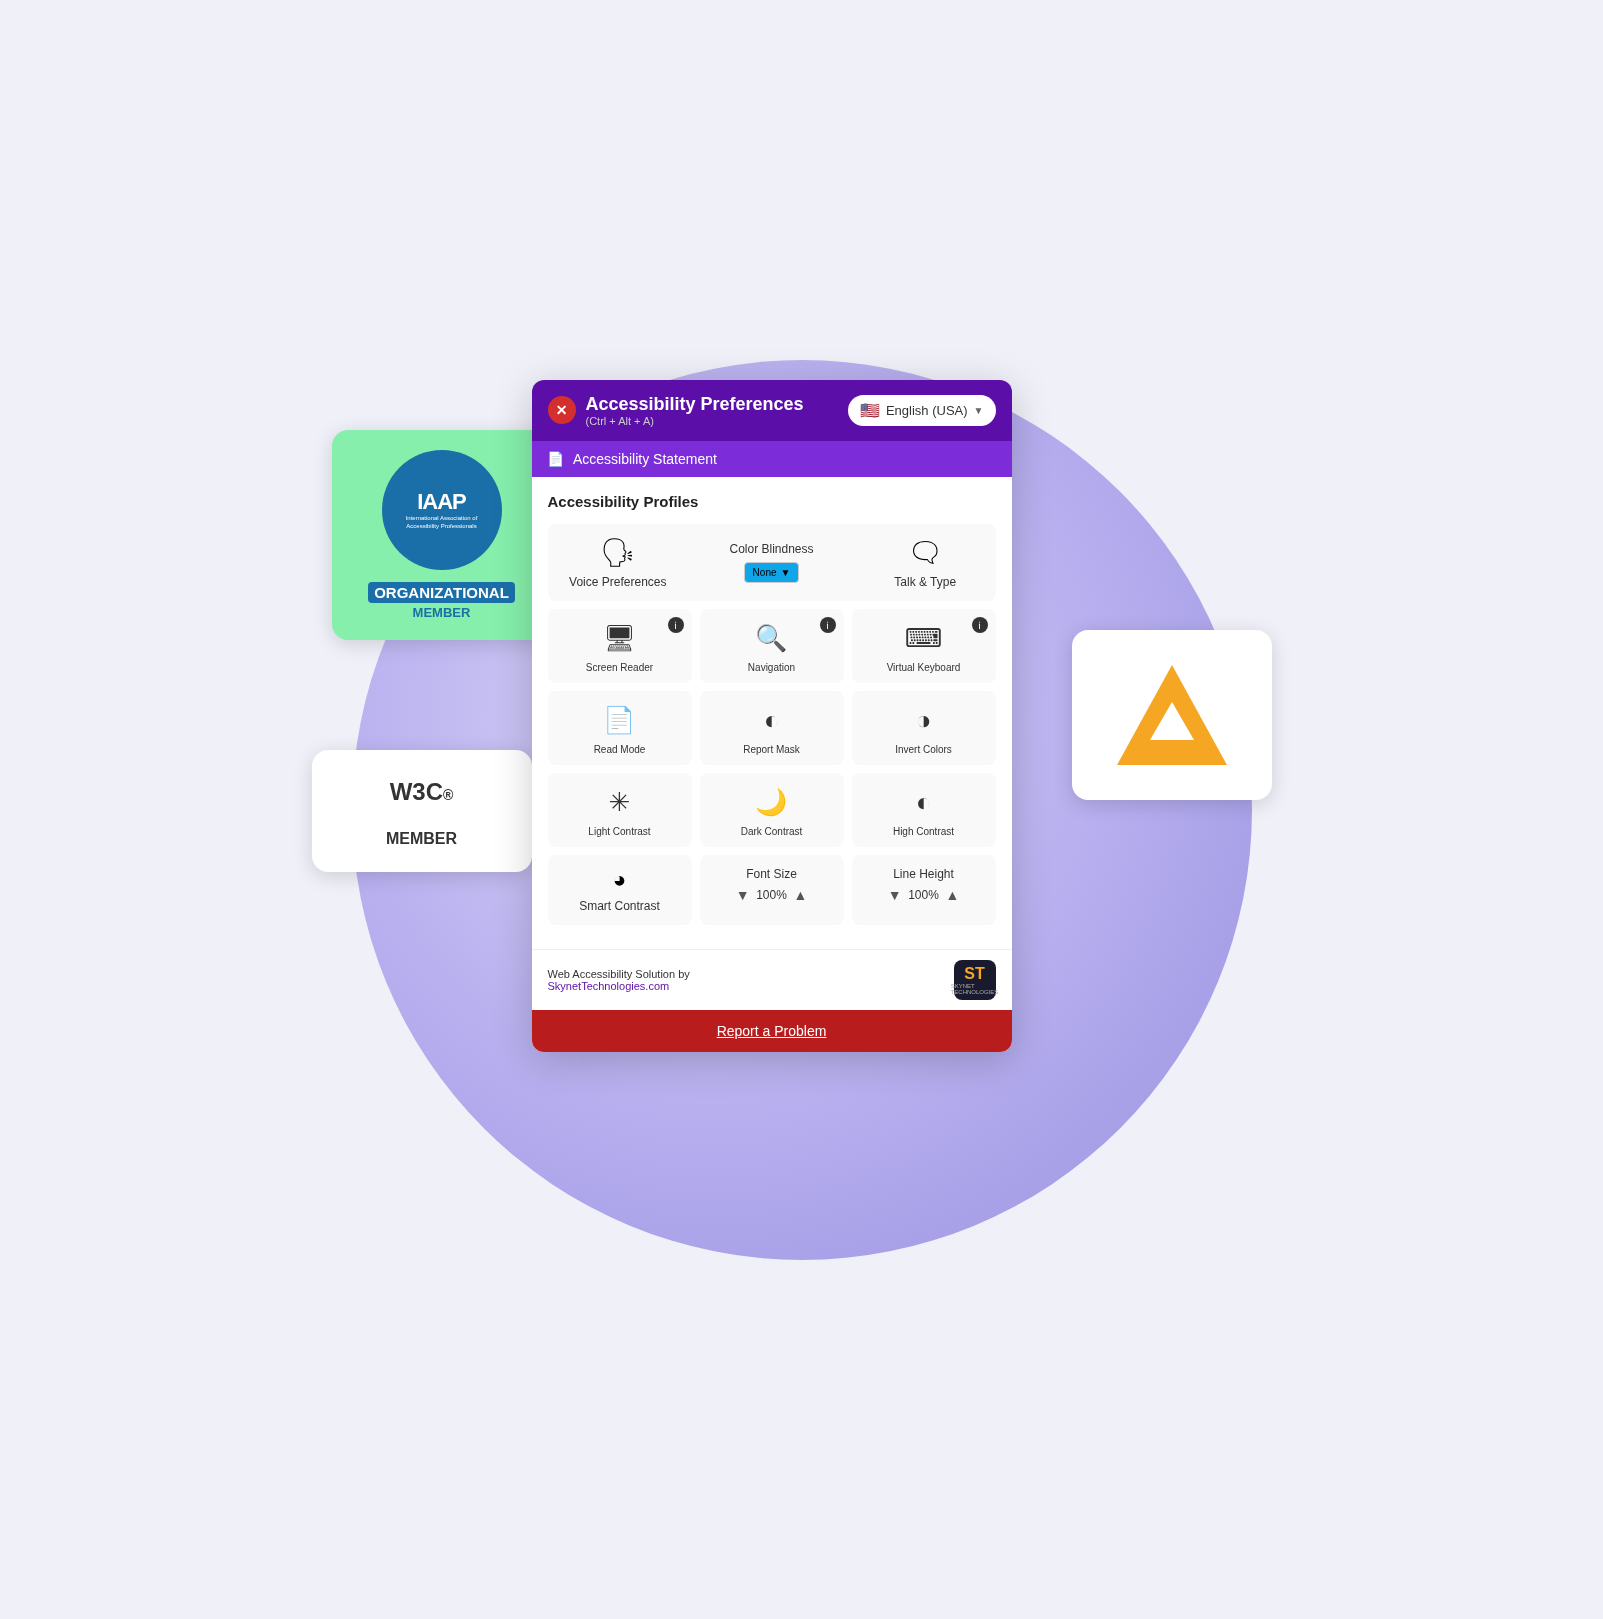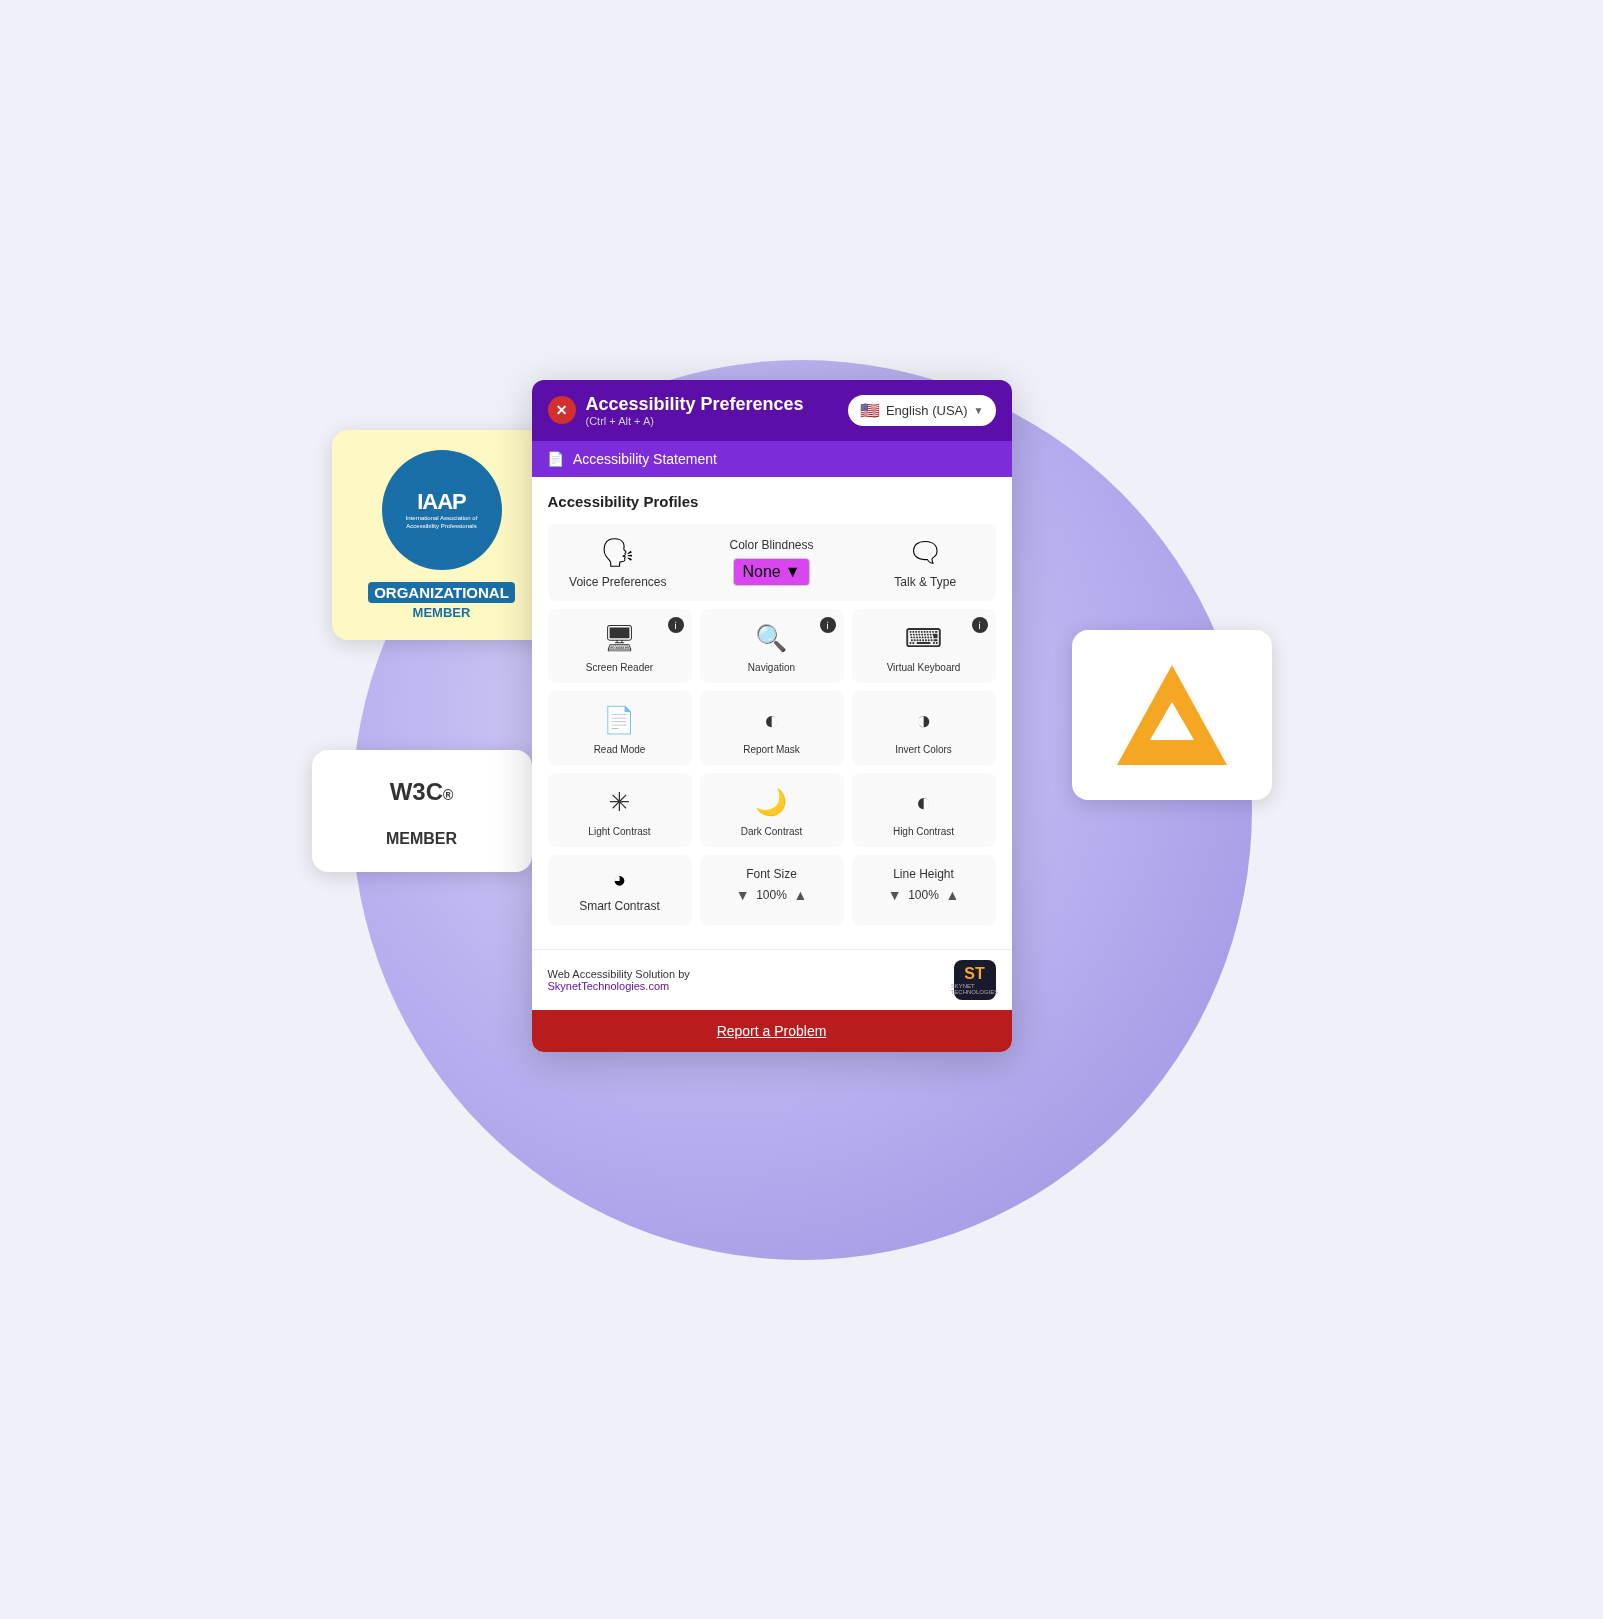--- a/index.html
+++ b/index.html
@@ -32,21 +32,21 @@
       background: radial-gradient(circle at 40% 40%, #d8d4f7, #b8b0ef, #9890e0);
       z-index: 0;
     }
 
     
     .iaap-card {
       position: absolute;
       top: 170px;
       left: 80px;
       width: 220px;
-      background: #fef9c3;
+      background: #86efac;
       border-radius: 16px;
       padding: 20px;
       box-shadow: 0 4px 20px rgba(0,0,0,0.15);
       z-index: 10;
       text-align: center;
     }
     .iaap-badge {
       width: 120px;
       height: 120px;
       border-radius: 50%;
@@ -284,25 +284,25 @@
     }
     .color-blindness-label {
       font-size: 12px;
       color: #333;
       font-weight: 500;
     }
     .dropdown-select {
       border: 1px solid #ccc;
       border-radius: 4px;
       padding: 4px 8px;
-      font-size: 16px;
+      font-size: 10px;
       display: flex;
       align-items: center;
       gap: 4px;
-      background: #d946ef;
+      background: #0ea5e9;
       cursor: pointer;
     }
 
     
     .features-grid {
       display: grid;
       grid-template-columns: repeat(3, 1fr);
       gap: 8px;
       margin-bottom: 8px;
     }

